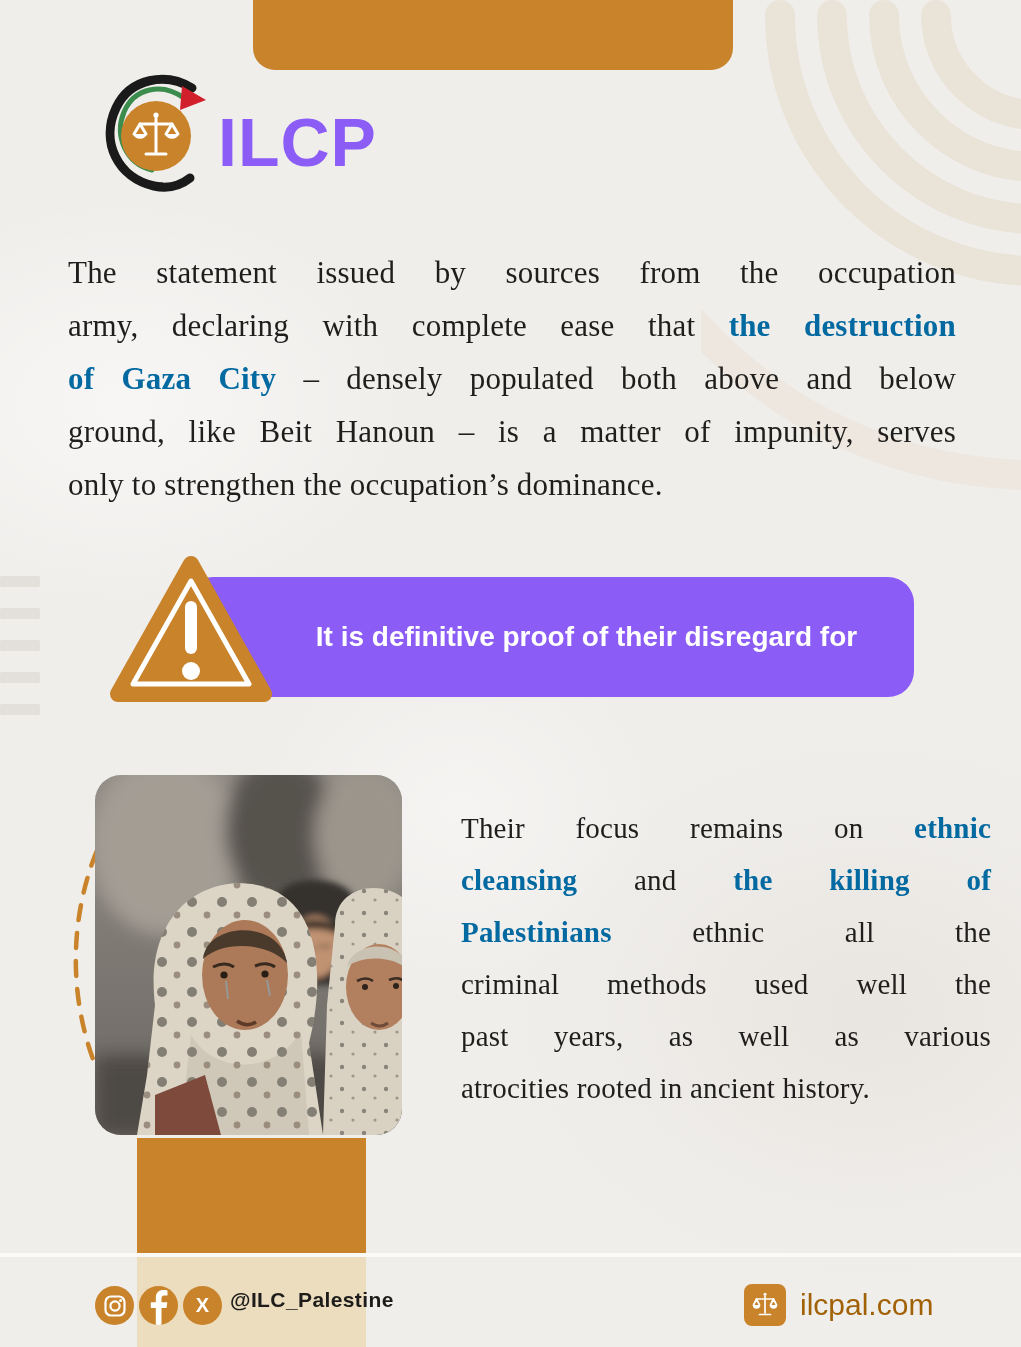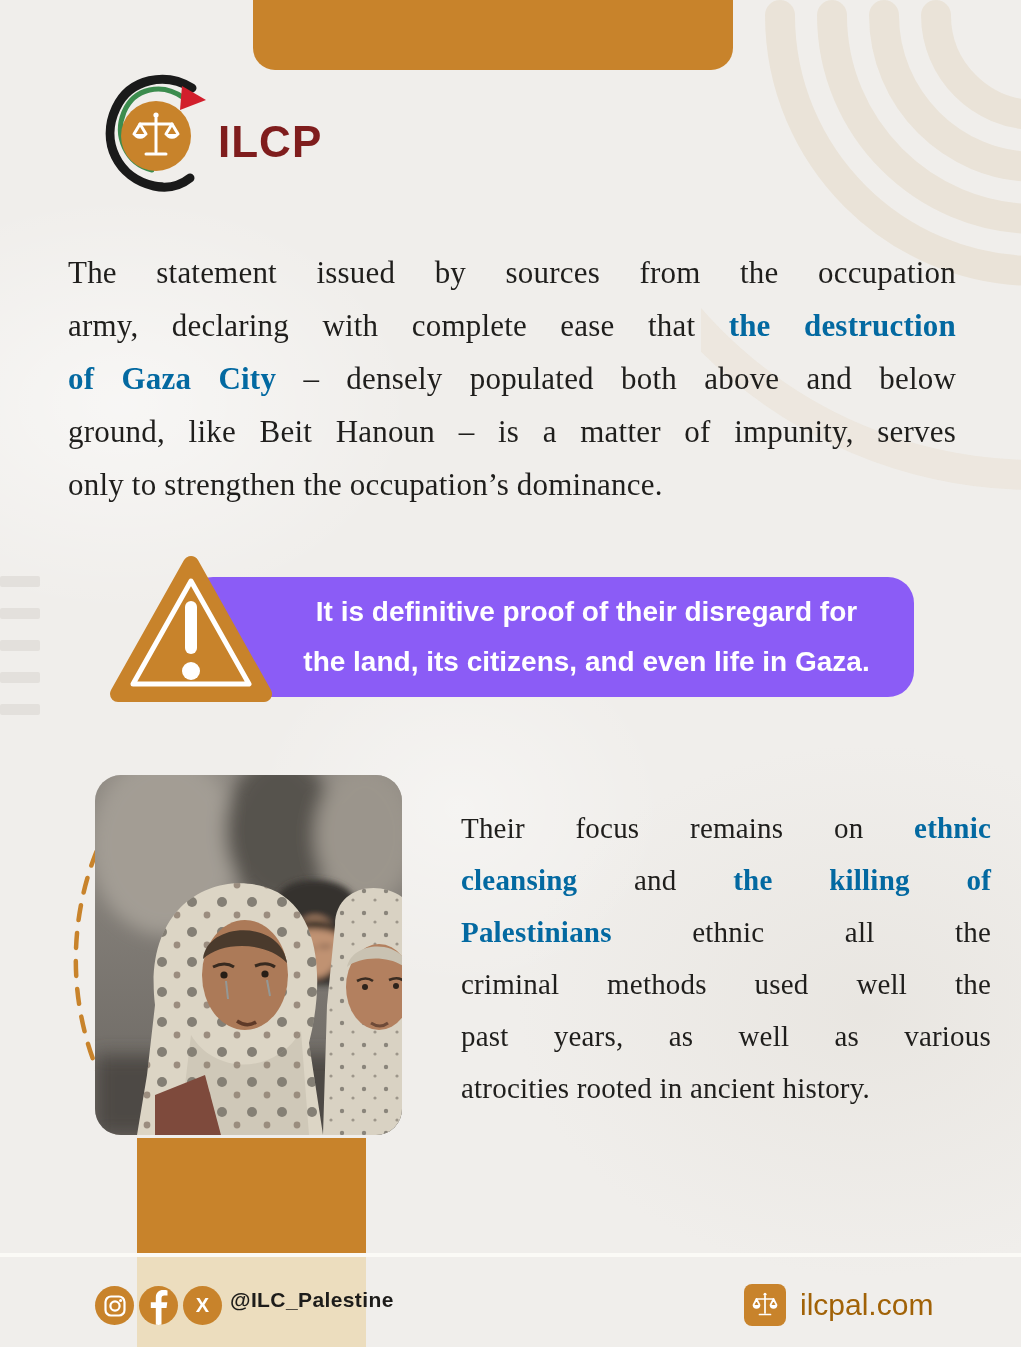--- a/index.html
+++ b/index.html
@@ -21,21 +21,21 @@
   .topbar{position:absolute;left:253px;top:0;width:480px;height:70px;
     background:#C8832B;border-radius:0 0 22px 22px;}
 
   .arcs{position:absolute;right:0;top:0;}
 
   .side-dashes{position:absolute;left:0;top:576px;}
   .side-dashes .dash{width:40px;height:11px;background:#E3E0DC;border-radius:2px;margin:0 0 21px 0;}
 
   
   .logo{position:absolute;left:96px;top:70px;display:flex;align-items:center;}
-  .logo-text{font-size:44px;font-weight:800;letter-spacing:1px;color:#7f1d1d;margin-left:-6px;margin-top:16px;}
+  .logo-text{font-size:68px;font-weight:800;letter-spacing:1px;color:#8b5cf6;margin-left:-6px;margin-top:16px;}
 
   
   .para{position:absolute;}
   .p1{left:68px;top:246px;width:888px;font-size:31px;line-height:53px;letter-spacing:.2px;}
   .p2{left:427px;top:802px;width:530px;font-size:29px;line-height:52px;letter-spacing:.2px;margin-left:34px;}
   .line{display:block;text-align:justify;text-align-last:justify;white-space:normal;font-family:Liberation Serif, serif;}
   .line.last{text-align-last:left;}
   .hl{color:#0369a1;font-weight:700;}
 
   
@@ -118,21 +118,20 @@
     <span class="line"><span>The statement issued by sources from the occupation</span></span>
     <span class="line"><span>army, declaring with complete ease that </span><span class="hl">the destruction</span></span>
     <span class="line"><span class="hl">of Gaza City</span><span> – densely populated both above and below</span></span>
     <span class="line"><span>ground, like Beit Hanoun – is a matter of impunity, serves</span></span>
     <span class="line last"><span>only to strengthen the occupation’s dominance.</span></span>
   </div>
 
   <div class="banner">
     <div class="banner-text">
       <span class="bline">It is definitive proof of their disregard for</span>
-      <span class="bline">the land, its citizens, and even life in Gaza.</span>
     </div>
   </div>
   <svg class="warn-tri" width="170" height="158" viewBox="0 0 170 158">
     <path d="M 85 10 L 158 140 L 12 140 Z" fill="#C8832B" stroke="#C8832B" stroke-width="16" stroke-linejoin="round"></path>
     <path d="M 85 27 L 143 130 L 27 130 Z" fill="none" stroke="#FFFFFF" stroke-width="5" stroke-linejoin="round"></path>
     <rect x="79" y="47" width="12" height="53" rx="6" fill="#FFFFFF"></rect>
     <circle cx="85" cy="117" r="9" fill="#FFFFFF"></circle>
   </svg>
 
   <svg class="dashed-arc" width="60" height="300" viewBox="0 0 60 300">

